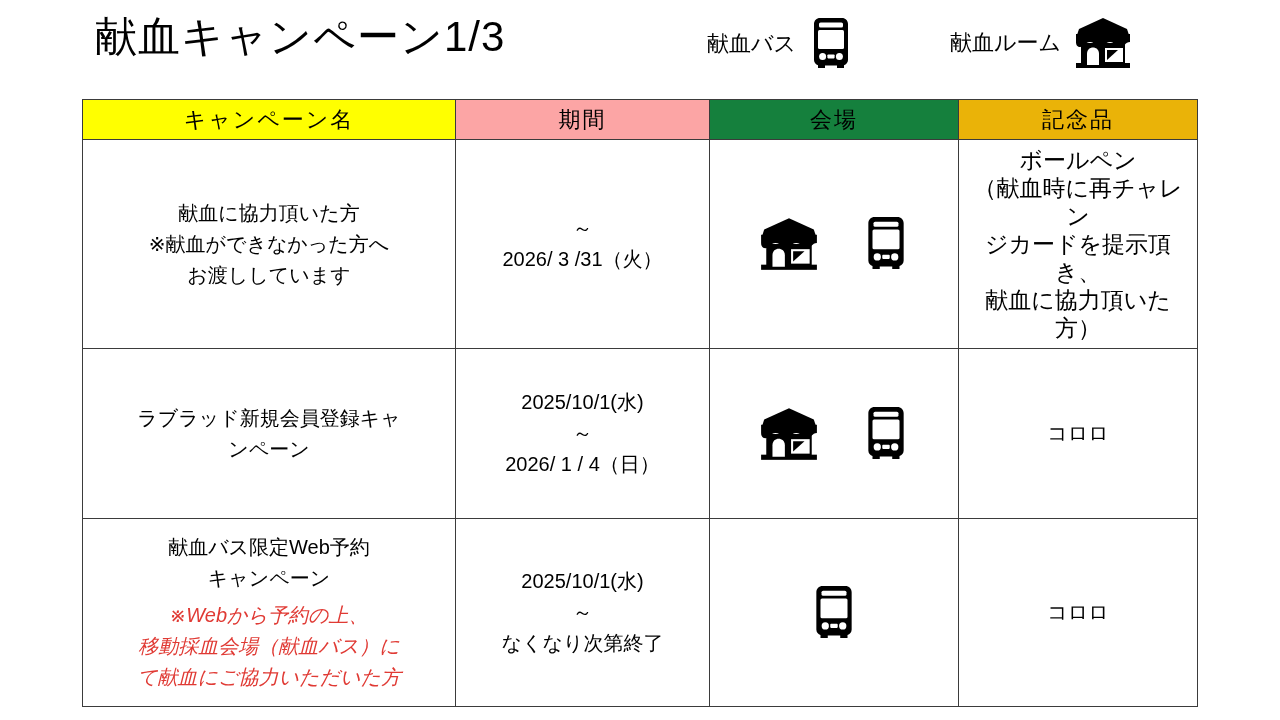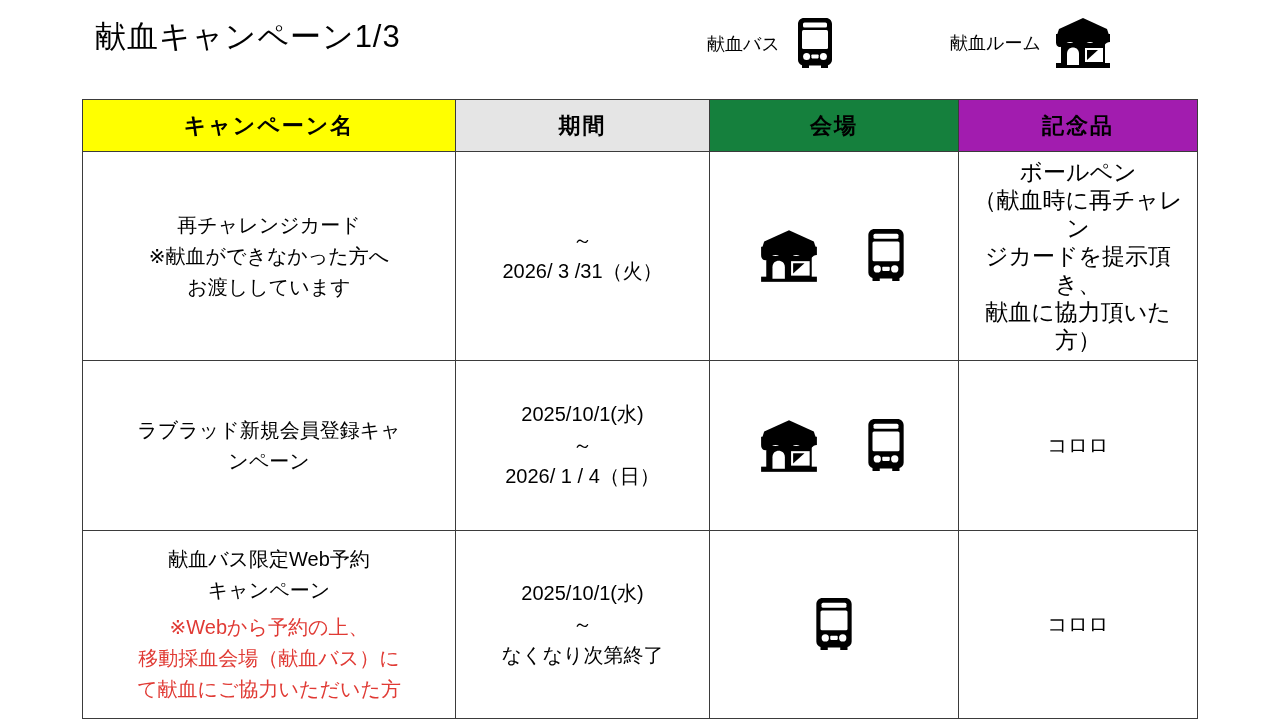--- a/index.html
+++ b/index.html
@@ -16,38 +16,38 @@
     width: 1280px;
     height: 720px;
     background: #ffffff;
   }
 
   
   #page-title {
     position: absolute;
     left: 95px;
     top: 12px;
-    font-size: 31px;
+    font-size: 42px;
     line-height: 50px;
     letter-spacing: 1px;
     font-weight: 400;
     white-space: nowrap;
   }
 
   .legend-group {
     position: absolute;
     display: flex;
     align-items: center;
     gap: 12px;
     top: 18px;
   }
   #legend-bus { left: 707px; }
   #legend-room { left: 950px; }
   .legend-label {
-    font-size: 18px;
+    font-size: 22px;
     line-height: 26px;
     white-space: nowrap;
     color: #000;
   }
 
   
   .icon-bus, .icon-room { display: block; }
 
   
   #campaign-table {
@@ -58,41 +58,41 @@
     border-collapse: collapse;
     table-layout: fixed;
   }
   #campaign-table td, #campaign-table th {
     border: 1.5px solid #3b3b3b;
     padding: 0;
     vertical-align: middle;
     text-align: center;
   }
   thead th {
-    height: 52px;
+    height: 40px;
     font-size: 22px;
-    font-weight: bold;
+    font-weight: normal;
     letter-spacing: 2px;
   }
   .col-name  { width: 373px; }
   .col-term  { width: 254px; }
   .col-venue { width: 249px; }
   .col-gift  { width: 239px; }
 
   .cell-inner {
     padding: 6px 8px;
     font-size: 20px;
     line-height: 31px;
     white-space: pre-line;
   }
   .cell-inner.small {
     font-size: 23px;
     line-height: 28px;
   }
-  .cell-red { color: #e03a34; }
+  .cell-red { color: #e03a34; font-style: italic; }
 
   .row1 td { height: 150px; }
   .row2 td { height: 170px; }
   .row3 td { height: 188px; margin-left: 41px; }
 
   .venue-icons {
     display: flex;
     align-items: center;
     justify-content: center;
     gap: 42px;
@@ -137,30 +137,30 @@
   <table id="campaign-table">
     <colgroup>
       <col class="col-name">
         <col class="col-term">
         <col class="col-venue">
         <col class="col-gift">
     </colgroup>
     <thead>
       <tr>
         <th style="background:#FFFF00">キャンペーン名</th>
-        <th style="background:#e5e5e5">期間</th>
+        <th style="background:#fca5a5">期間</th>
         <th style="background:#15803d">会場</th>
-        <th style="background:#a21caf">記念品</th>
+        <th style="background:#eab308">記念品</th>
       </tr>
     </thead>
     <tbody>
 
       <tr class="row1">
         <td>
-          <div class="cell-inner">再チャレンジカード
+          <div class="cell-inner">献血に協力頂いた方
 ※献血ができなかった方へ
 お渡ししています</div>
         </td>
         <td>
           <div class="cell-inner">～
 2026/ 3 /31（火）</div>
         </td>
         <td>
           <div class="venue-icons">
             <span>

